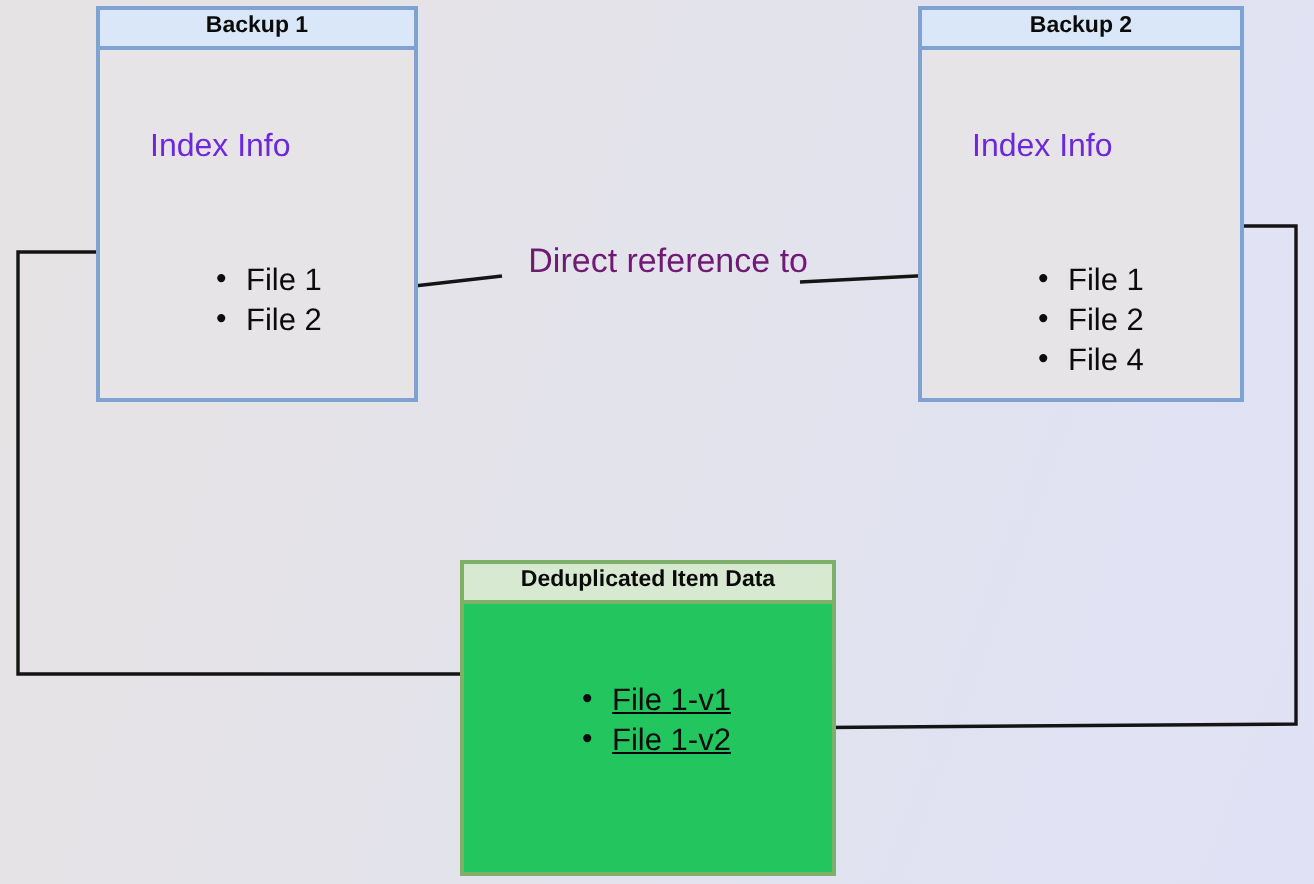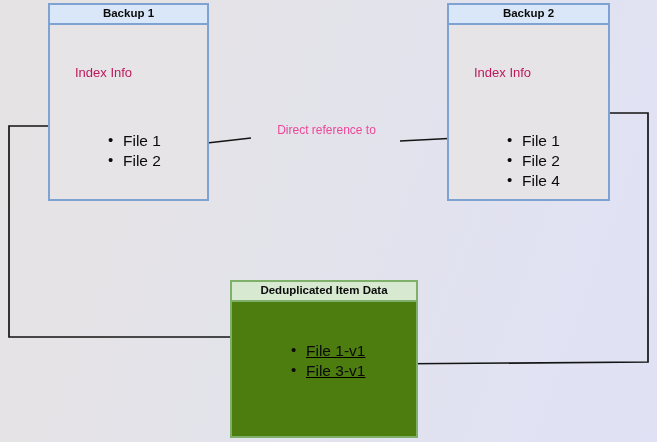--- a/index.html
+++ b/index.html
@@ -37,32 +37,32 @@
     background: #d9e7f8;
     border-bottom: 2px solid #7ea2d2;
   }
   .node .body {
     position: relative;
     height: calc(100% - 20px);
   }
 
   .node.green {
     border-color: #7fb069;
-    background: #4d7c0f;
+    background: #22c55e;
   }
   .node.green .title-band {
     background: #d7ead1;
     border-bottom-color: #7fb069;
   }
 
   
   .heading {
     position: absolute;
-    font-size: 13px;
-    color: #be185d;
+    font-size: 16px;
+    color: #6d28d9;
     white-space: nowrap;
   }
   .bullet-list {
     position: absolute;
     margin: 11px;
     padding: 0;
     list-style: none;
   }
   .bullet-list li {
     font-size: 15.5px;
@@ -78,24 +78,24 @@
     left: 0;
     top: -1px;
     font-size: 15px;
     line-height: 20px;
     color: #0b0b0b;
   }
 
   
   .annot {
     position: absolute;
-    text-align: center;
-    font-size: 12px;
+    text-align: right;
+    font-size: 17px;
     line-height: 15px;
-    color: #ec4899;
+    color: #701a75;
     white-space: nowrap;
   }
 
   
   #edges {
     position: absolute;
     left: 0;
     top: 0;
     width: 657px;
     height: 442px;
@@ -139,38 +139,38 @@
     <div class="title-band">Backup 1</div>
     <div class="body">
       <div class="heading" style="left:25px; top:40px;">Index Info</div>
       <ul class="bullet-list" style="left:47px; top:95px;">
         <li>File 1</li>
         <li>File 2</li>
       </ul>
     </div>
   </div>
 
-  <div class="node" style="left:447px; top:3px; width:163px; height:198px;">
+  <div class="node" style="left:459px; top:3px; width:163px; height:198px;">
     <div class="title-band">Backup 2</div>
     <div class="body">
       <div class="heading" style="left:25px; top:40px;">Index Info</div>
       <ul class="bullet-list" style="left:47px; top:95px;">
         <li>File 1</li>
         <li>File 2</li>
         <li>File 4</li>
       </ul>
     </div>
   </div>
 
   <div class="node green" style="left:230px; top:280px; width:188px; height:158px;">
     <div class="title-band">Deduplicated Item Data</div>
     <div class="body">
       <ul class="bullet-list" style="left:48px; top:28px;text-decoration:underline;">
         <li>File 1-v1</li>
-        <li>File 3-v1</li>
+        <li>File 1-v2</li>
       </ul>
     </div>
   </div>
 
   <div class="annot" style="left:249px; top:123px; width:155px;">
     <div>Direct reference to</div>
   </div>
 
 </div>
 

